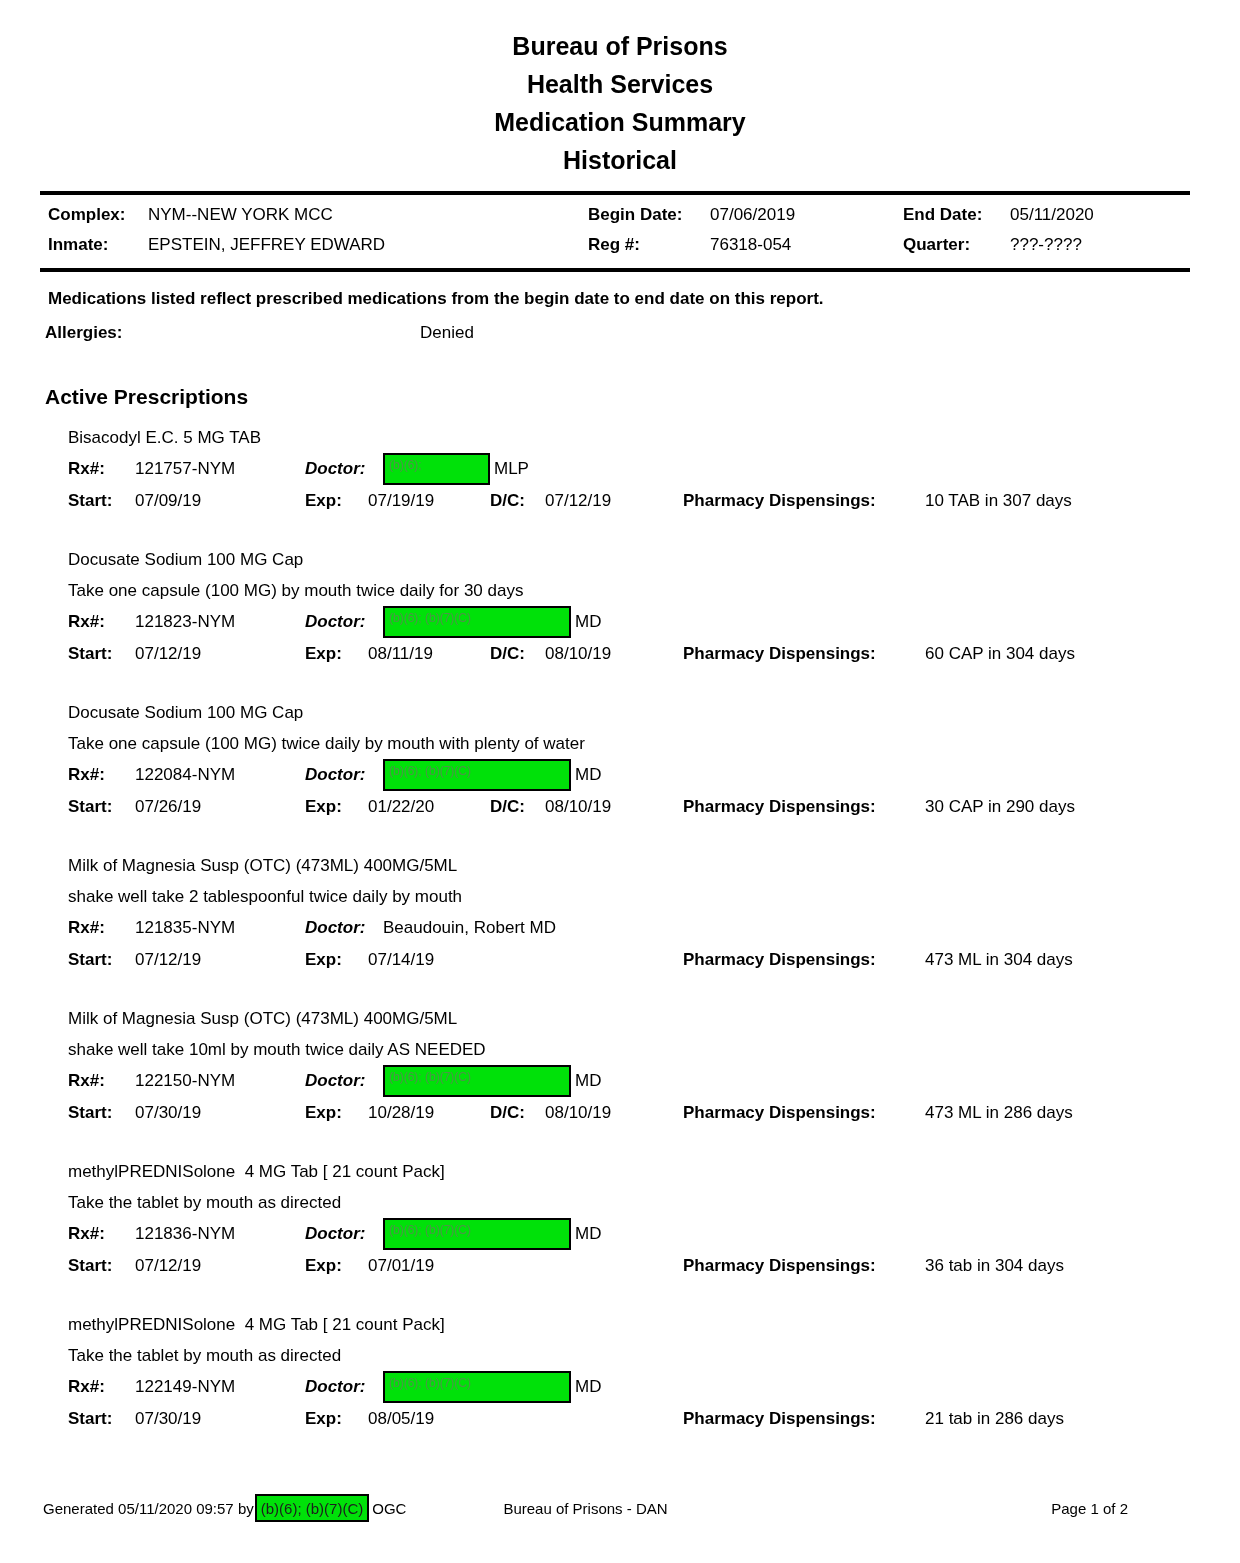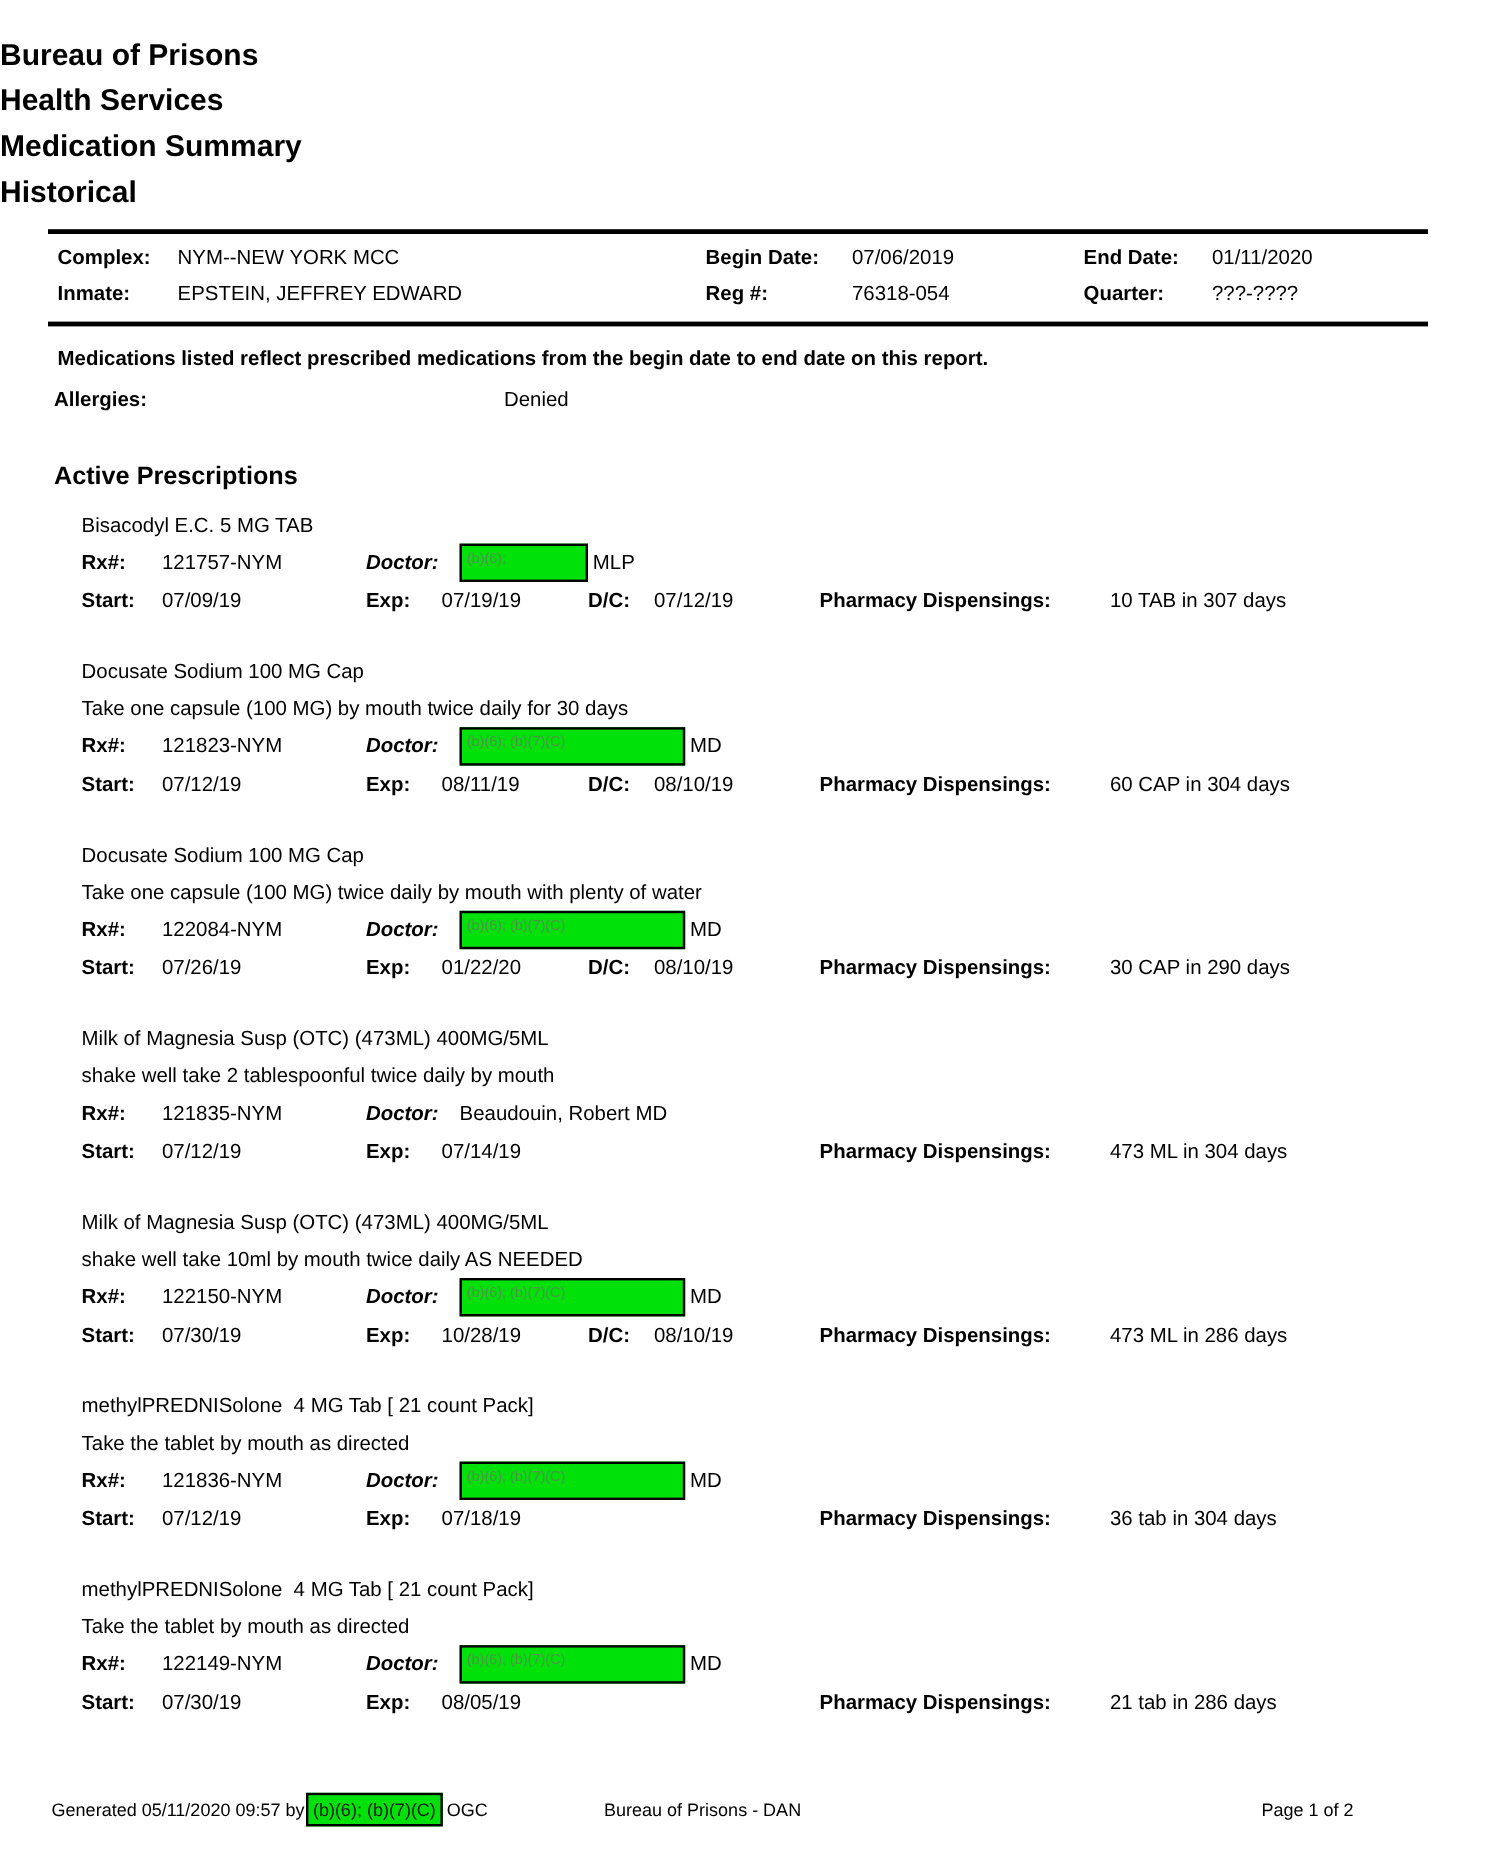--- a/index.html
+++ b/index.html
@@ -8,21 +8,21 @@
   .page {
     position: relative;
     width: 1240px;
     height: 1563px;
     background: #ffffff;
     margin: 0 auto;
     font-size: 17px;
     overflow: hidden;
   }
   
-  .doc-title { padding-top: 27px; font-weight: bold; font-size: 25px; line-height: 38px; }
+  .doc-title { padding-top: 27px; text-align: center; font-weight: bold; font-size: 25px; line-height: 38px; }
   
   .rule { height: 4px; background: #000; margin: 0 50px 0 40px; }
   .rule-top { margin-top: 12px; }
   
   .info-grid {
     display: grid;
     grid-template-columns: 100px 440px 122px 193px 107px auto;
     padding: 5px 0 8px 48px;
     line-height: 30px;
   }
@@ -99,21 +99,21 @@
   </div>
 
   <div class="rule rule-top"></div>
 
   <div class="info-grid">
     <span class="lbl">Complex:</span>
     <span>NYM--NEW YORK MCC</span>
     <span class="lbl">Begin Date:</span>
     <span>07/06/2019</span>
     <span class="lbl">End Date:</span>
-    <span>01/11/2020</span>
+    <span>05/11/2020</span>
 
     <span class="lbl">Inmate:</span>
     <span>EPSTEIN, JEFFREY EDWARD</span>
     <span class="lbl">Reg #:</span>
     <span>76318-054</span>
     <span class="lbl">Quarter:</span>
     <span>???-????</span>
   </div>
 
   <div class="rule"></div>
@@ -254,21 +254,21 @@
       <span class="lbl w-doc">Doctor:</span>
       <span class="redaction long" style="background: rgb(0, 225, 9); border-color: rgb(0, 0, 0);">
         <span class="red-text">(b)(6); (b)(7)(C)</span>
       </span>
       <span>MD</span>
     </div>
     <div class="rx-row">
       <span class="lbl w-start">Start:</span>
       <span class="w-startval">07/12/19</span>
       <span class="lbl w-exp">Exp:</span>
-      <span class="w-expval">07/18/19</span>
+      <span class="w-expval">07/01/19</span>
       <span class="lbl w-dc invisible">D/C:</span>
       <span class="w-dcval invisible"></span>
       <span class="lbl ph-lbl">Pharmacy Dispensings:</span>
       <span class="ph-val">36 tab in 304 days</span>
     </div>
   </div>
 
   <div class="rx-block">
     <div class="rx-name">methylPREDNISolone  4 MG Tab [ 21 count Pack]</div>
     <div class="rx-sig">Take the tablet by mouth as directed</div>

